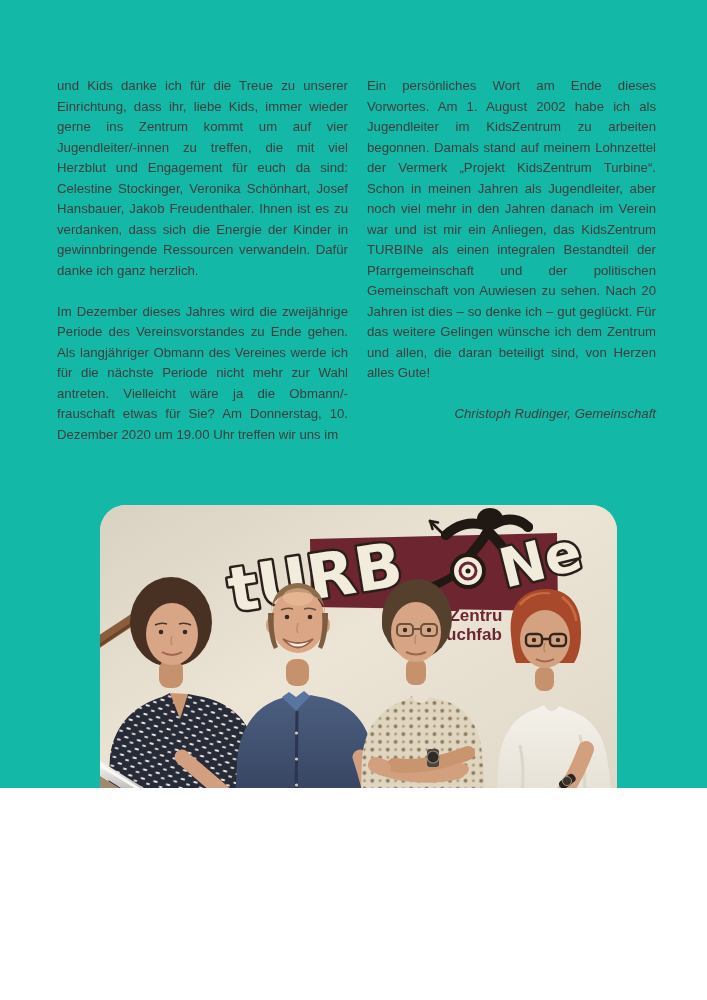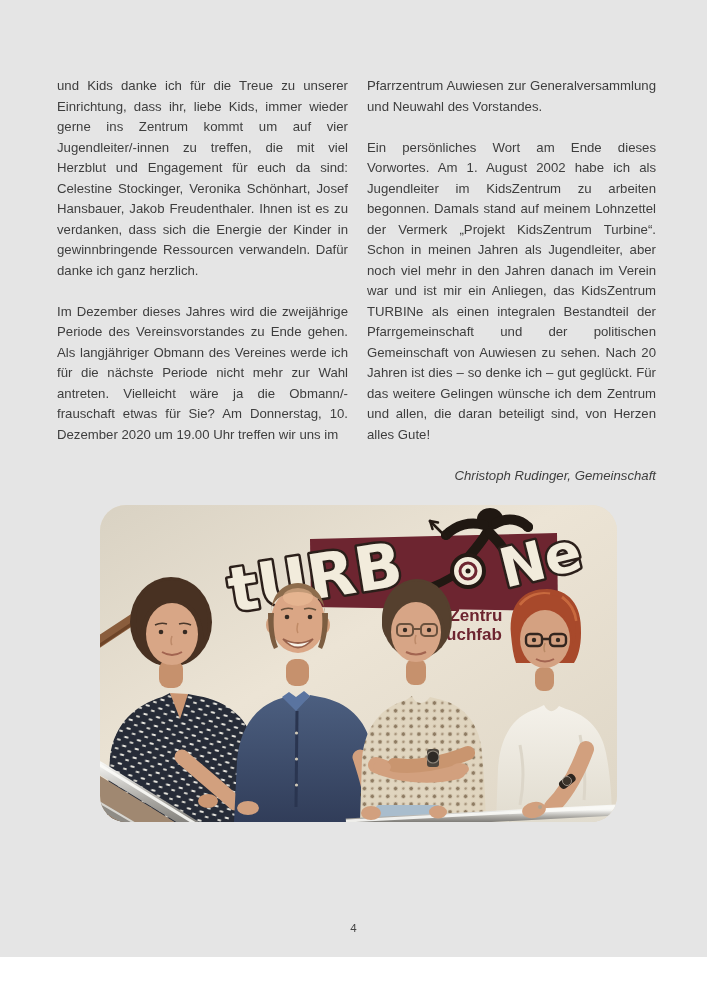--- a/index.html
+++ b/index.html
@@ -1,17 +1,17 @@
 <!DOCTYPE html>
 <html><head>
 <meta charset="utf-8">
 <style>
   html,body { margin:0; padding:0; background:#ffffff; }
   .page {
-    position:relative; width:707px; height:957px; background:#e5e5e5;
+    position:relative; width:707px; height:788px; background:#14b8a6;
     font-family:"Liberation Sans", sans-serif; overflow:hidden;text-decoration:underline;
   }
   .col {
     position:absolute; top:76px; width:291px;
     font-size:13.2px; line-height:20.5px; color:#3e3e3e;
     text-align:justify; text-justify:inter-word;
   }
   .col1 { left:57px; }
   .col2 { left:367px; width:289px; }
   .col p { margin:0 0 20.5px 0; }
@@ -32,21 +32,20 @@
 <body>
 
 <div class="page">
 
   <div class="col col1">
     <p>und Kids danke ich für die Treue zu unserer Einrichtung, dass ihr, liebe Kids, immer wieder gerne ins Zentrum kommt um auf vier Jugendleiter/-innen zu treffen, die mit viel Herzblut und Engagement für euch da sind: Celestine Stockinger, Veronika Schönhart, Josef Hansbauer, Jakob Freudenthaler. Ihnen ist es zu verdanken, dass sich die Energie der Kinder in gewinnbringende Ressourcen verwandeln. Dafür danke ich ganz herzlich.</p>
     <p>Im Dezember dieses Jahres wird die zweijährige Periode des Vereinsvorstandes zu Ende gehen. Als langjähriger Obmann des Vereines werde ich für die nächste Periode nicht mehr zur Wahl antreten. Vielleicht wäre ja die Obmann/-frauschaft etwas für Sie? Am Donnerstag, 10. Dezember 2020 um 19.00 Uhr treffen wir uns im</p>
   </div>
 
   <div class="col col2">
-    <p>Pfarrzentrum Auwiesen zur Generalversammlung und Neuwahl des Vorstandes.</p>
     <p>Ein persönliches Wort am Ende dieses Vorwortes. Am 1. August 2002 habe ich als Jugendleiter im KidsZentrum zu arbeiten begonnen. Damals stand auf meinem Lohnzettel der Vermerk „Projekt KidsZentrum Turbine“. Schon in meinen Jahren als Jugendleiter, aber noch viel mehr in den Jahren danach im Verein war und ist mir ein Anliegen, das KidsZentrum TURBINe als einen integralen Bestandteil der Pfarrgemeinschaft und der politischen Gemeinschaft von Auwiesen zu sehen. Nach 20 Jahren ist dies – so denke ich – gut geglückt. Für das weitere Gelingen wünsche ich dem Zentrum und allen, die daran beteiligt sind, von Herzen alles Gute!</p>
     <p class="signature">Christoph Rudinger, Gemeinschaft</p>
   </div>
 
   <div class="photo-wrap">
     <svg viewBox="0 0 517 317" xmlns="http://www.w3.org/2000/svg">
       <defs>
         <linearGradient id="wallG" x1="0" y1="0" x2="1" y2="1">
           <stop offset="0" stop-color="#d9d2c3"></stop>
           <stop offset="0.45" stop-color="#ece4d5"></stop>

